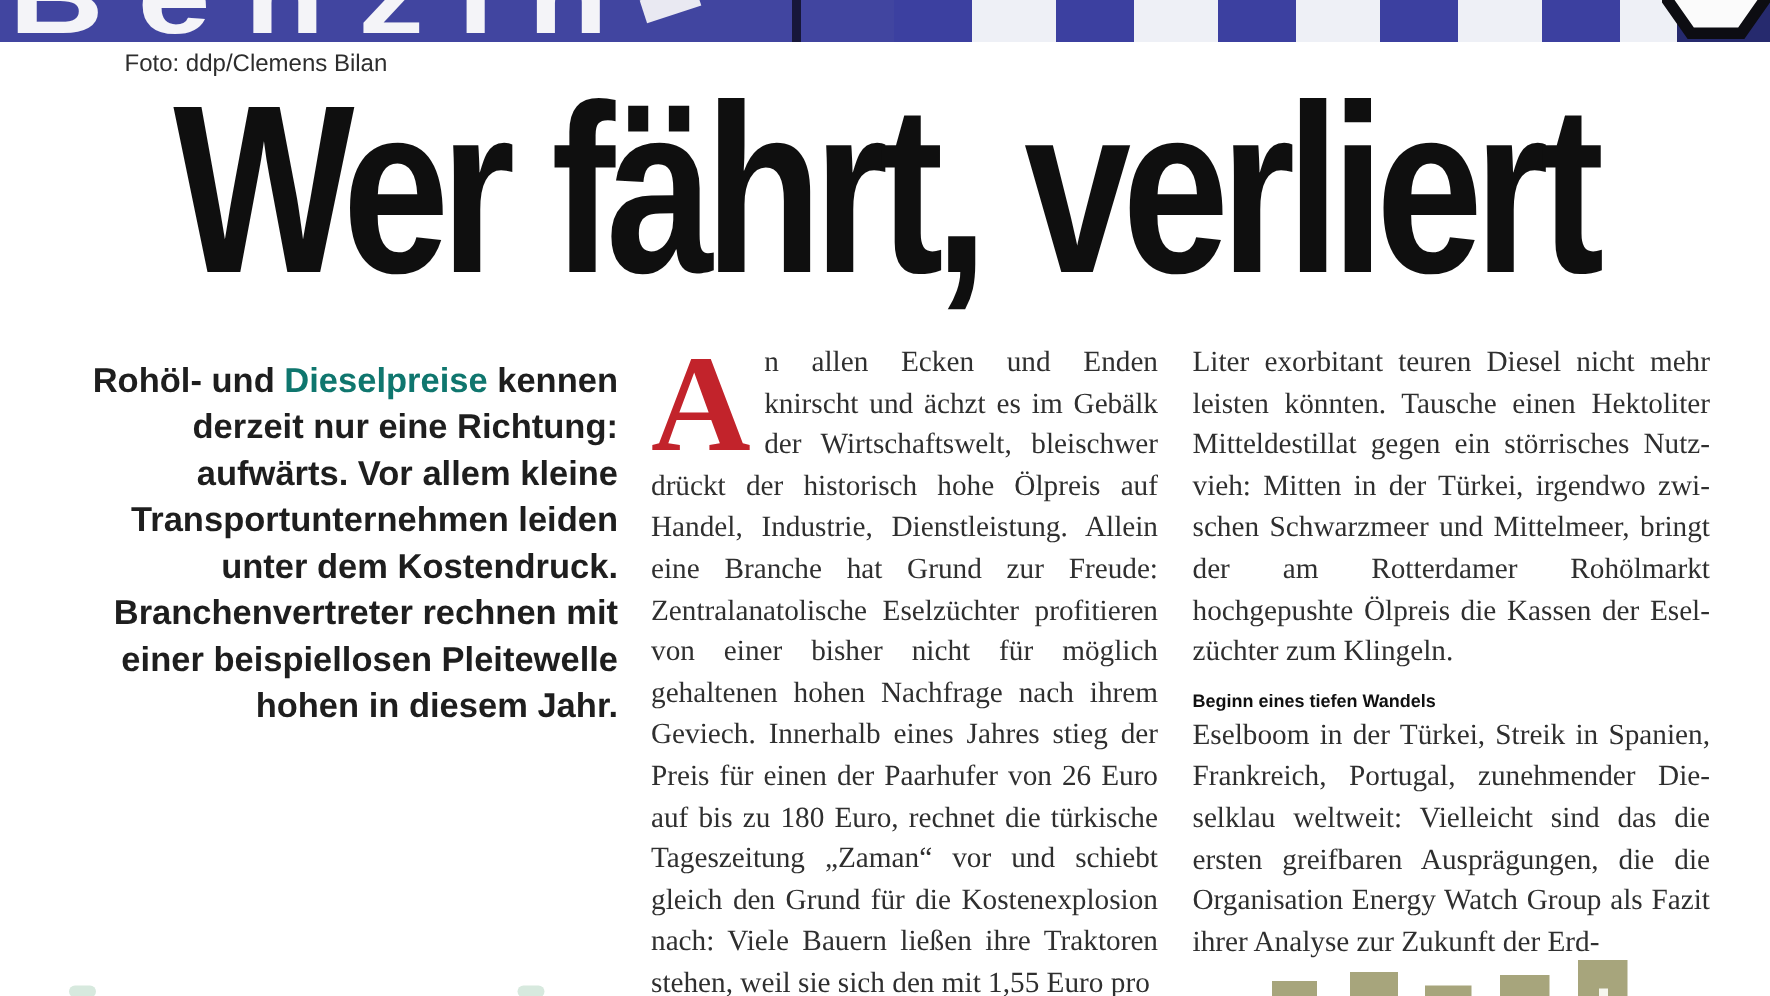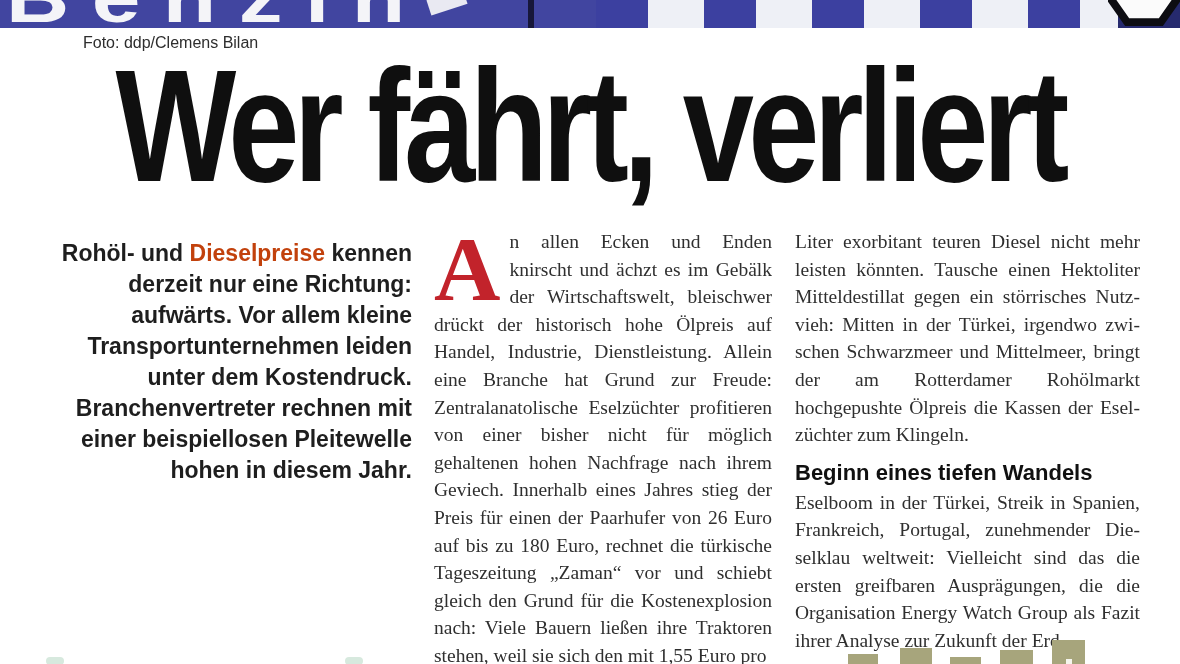--- a/index.html
+++ b/index.html
@@ -67,39 +67,39 @@
   }
   .col-intro{width:352px;}
   .col-mid{width:338px;margin-left:22px;}
   .col-right{width:345px;margin-left:23px;}
 
   .intro-p{
     margin:10px 0 0 0;
     text-align:right;
     font-weight:bold;font-size:23px;line-height:31px;color:#1e1e1e;
   }
-  .intro-highlight{color:#c2410c;text-align:center;}
+  .intro-highlight{color:#0f766e;text-align:center;}
 
   .body-p{
     margin:0;
     font-family:"Liberation Serif",serif;
     font-size:19.5px;line-height:27.6px;color:#2f2f2f;
     text-align:justify;
   }
   .dropcap{
     float:left;
     font-family:"Liberation Serif",serif;
     font-weight:bold;
     font-size:92px;line-height:0.78;
     color:#c2232b;
     margin:6px 9px 0 0;
   }
   .subhead{
     margin:11px 0 3px 0;
-    font-size:22px;font-weight:bold;color:#101010;
+    font-size:12px;font-weight:bold;color:#101010;
     font-family:"Liberation Sans",sans-serif;
   }
 
   
   .peek-bar{position:absolute;}
   .peek-notch{
     position:absolute;left:50%;bottom:0;transform:translateX(-50%);
     width:6px;height:5px;background:#f6f6ee;
   }
   .peek-smudge{position:absolute;height:8px;border-radius:4px;}

